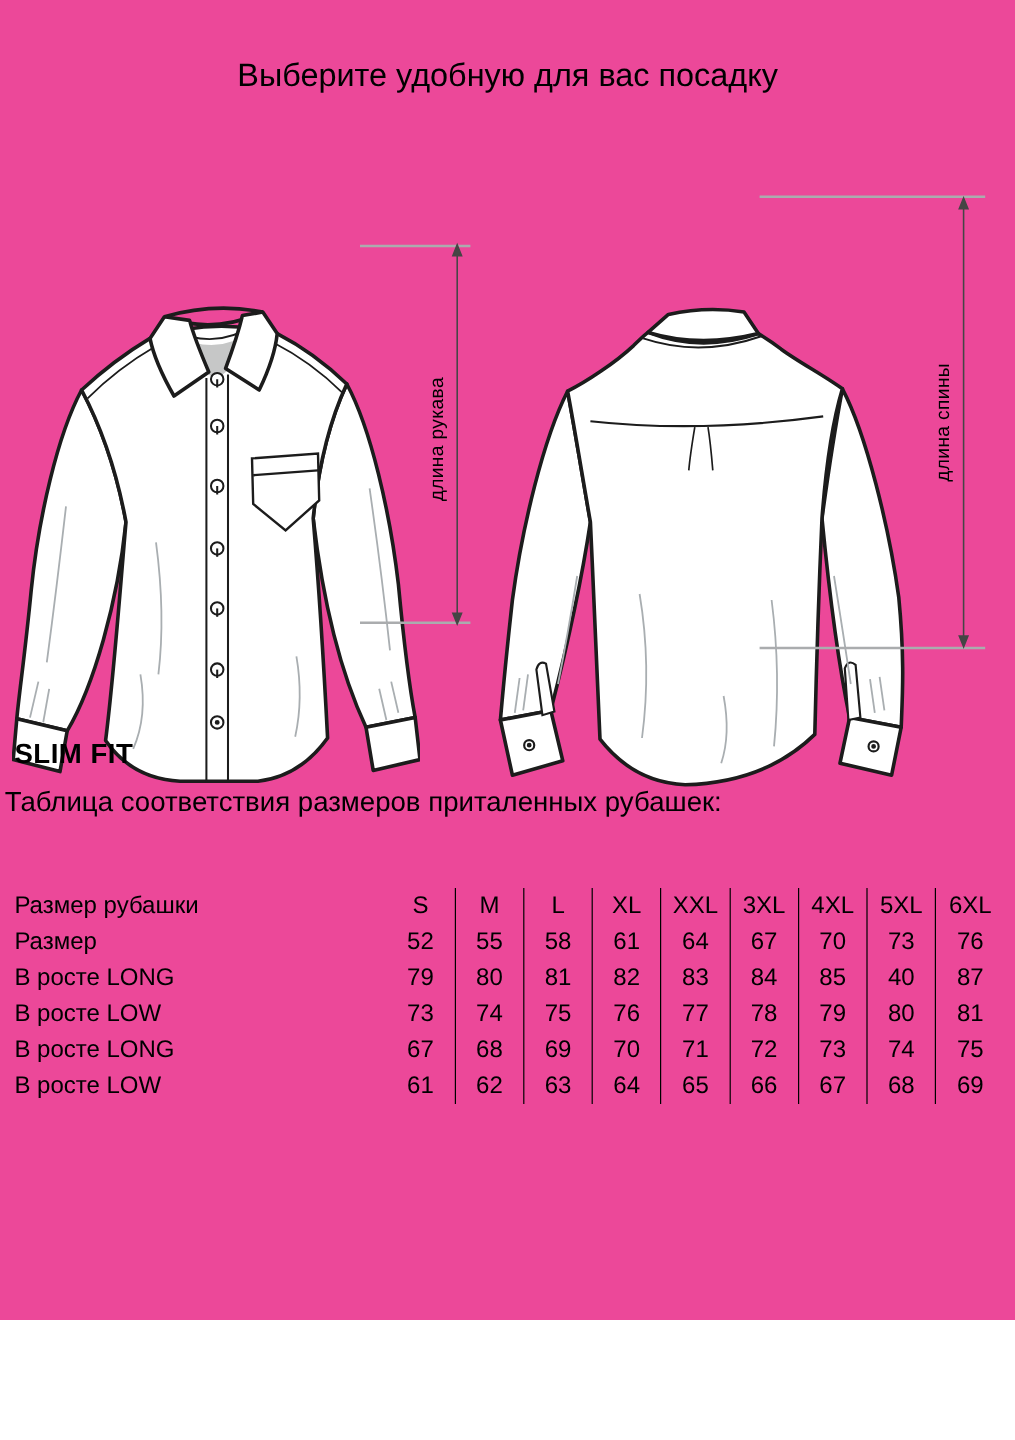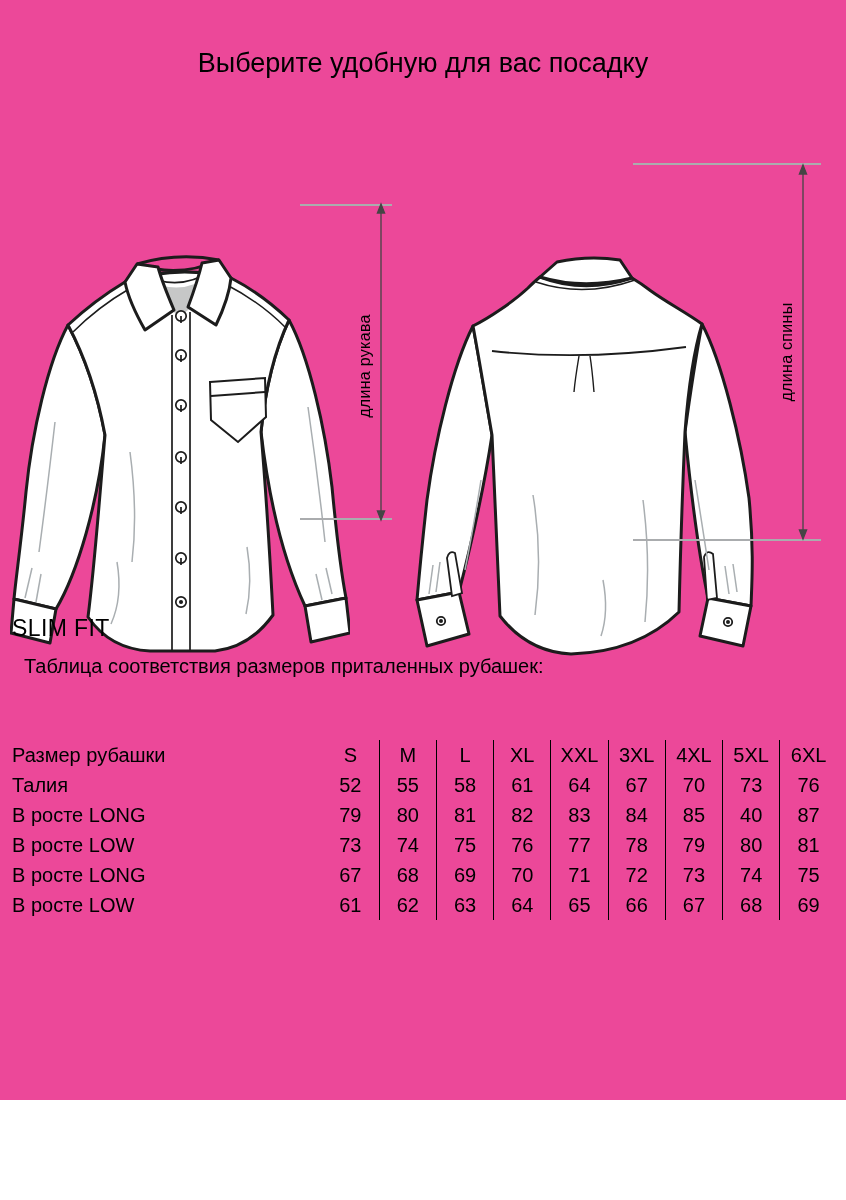--- a/index.html
+++ b/index.html
@@ -19,24 +19,24 @@
   .dims-svg  { position:absolute; left:0; top:0; width:846px; height:1200px; pointer-events:none; }
   .dim-label {
     position:absolute; width:150px; text-align:center;
     font-size:16px; letter-spacing:0.3px; transform:rotate(-90deg);
     white-space:nowrap;
   }
   .dim-label-front { left:290px; top:357px; }
   .dim-label-back  { left:712px; top:343px; }
   .fit-heading {
     position:absolute; top:615px; left:12px; margin:0;
-    font-size:23px; font-weight:400; letter-spacing:0.4px;
+    font-size:23px; font-weight:700; letter-spacing:0.4px;
   }
   .table-caption {
-    position:absolute; top:655px; left:24px; margin:0; font-size:20px;
+    position:absolute; top:655px; left:4px; margin:0; font-size:23px;
   }
   table.size-table {
     position:absolute; top:740px; left:12px; width:825px;
     border-collapse:collapse; table-layout:fixed; font-size:20px;
   }
   table.size-table col.lblcol { width:310px; }
   table.size-table td {
     height:30px; padding:0; text-align:center; vertical-align:middle;
     white-space:nowrap; overflow:hidden;
   }
@@ -220,21 +220,21 @@
           <td class="divided">M</td>
           <td class="divided">L</td>
           <td class="divided">XL</td>
           <td class="divided">XXL</td>
           <td class="divided">3XL</td>
           <td class="divided">4XL</td>
           <td class="divided">5XL</td>
           <td class="divided">6XL</td>
         </tr>
         <tr>
-          <td class="rowlabel">Талия</td>
+          <td class="rowlabel">Размер</td>
           <td>52</td>
           <td class="divided">55</td>
           <td class="divided">58</td>
           <td class="divided">61</td>
           <td class="divided">64</td>
           <td class="divided">67</td>
           <td class="divided">70</td>
           <td class="divided">73</td>
           <td class="divided">76</td>
         </tr>

